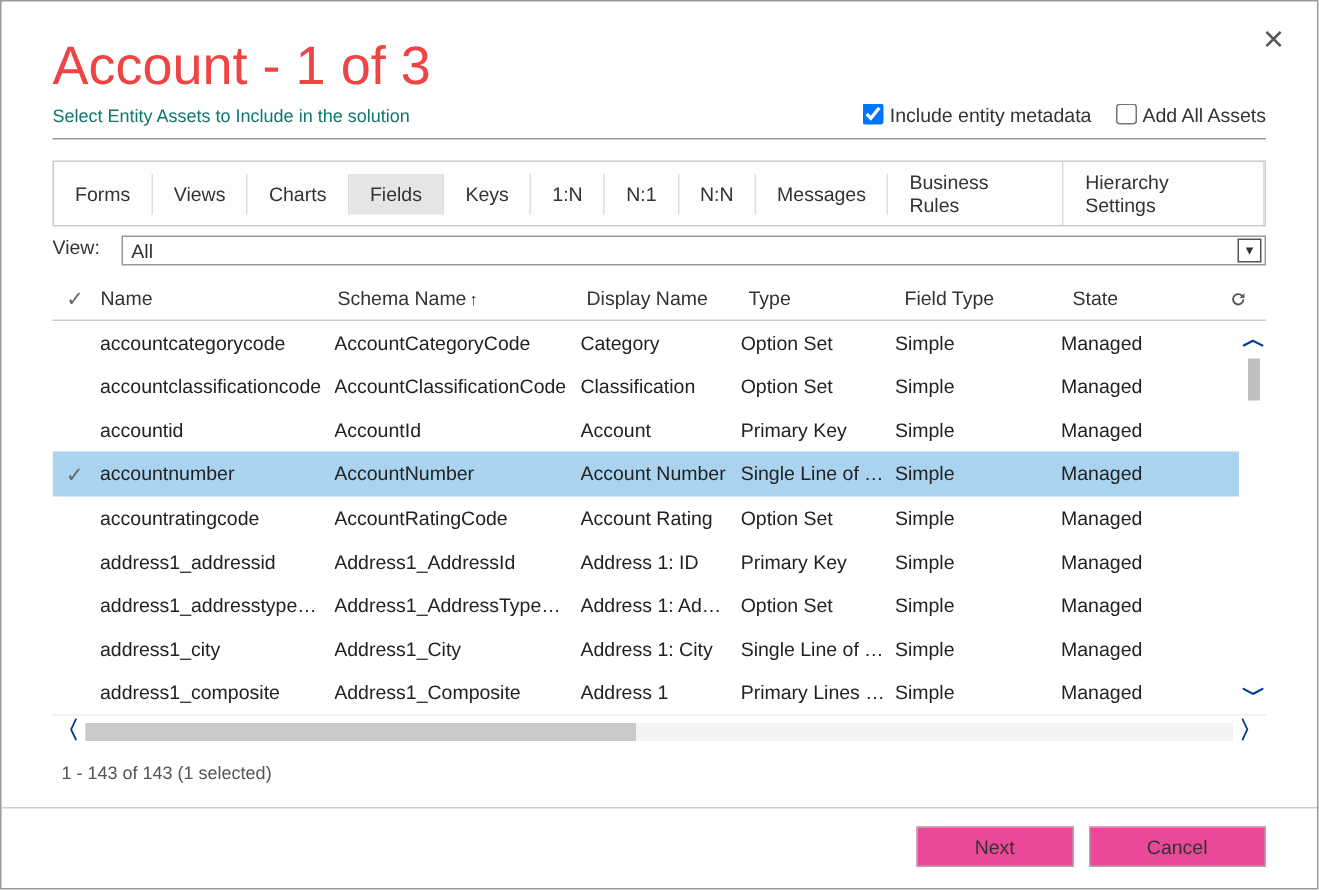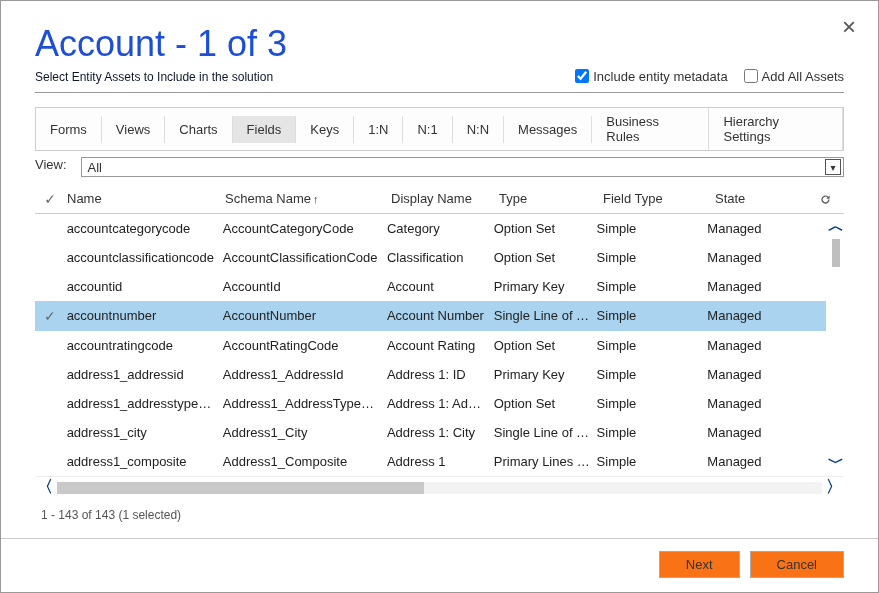--- a/index.html
+++ b/index.html
@@ -23,33 +23,33 @@
       color: #555;
       cursor: pointer;
       line-height: 1;
     }
     .header {
       padding: 22px 34px 8px 34px;
     }
     .title {
       font-size: 36px;
       font-weight: 300;
-      color: #1d4ed8;
+      color: #ef4444;
       letter-spacing: 0px;
     }
     .subtitle-row {
       display: flex;
       justify-content: space-between;
       align-items: center;
       margin-top: 4px;
       padding-bottom: 8px;
       border-bottom: 1px solid #999;
     }
     .subtitle {
-      color: #0f172a;
+      color: #0f766e;
       font-size: 12px;
     }
     .header-options {
       display: flex;
       gap: 16px;
       align-items: center;
       font-size: 13px;
     }
     .header-options label { display: flex; align-items: flex-start; gap: 4px; cursor: pointer; }
     .header-options input[type="checkbox"] {
@@ -197,22 +197,22 @@
     }
     .footer {
       border-top: 1px solid #ccc;
       padding: 12px 34px 18px 34px;
       display: flex;
       justify-content: flex-end;
       gap: 10px;
     }
     .btn {
       border: 1px solid #aaa;
-      background: #f97316;
-      padding: 5px 26px;
+      background: #ec4899;
+      padding: 5px 38px;
       font-size: 13px;
       color: #333;
       cursor: pointer;
       min-width: 76px;
       text-align: left;
     }
     .refresh-icon {
       width:13px; height:13px;
     }
     .check-glyph { font-size:14px; color:#666;}

